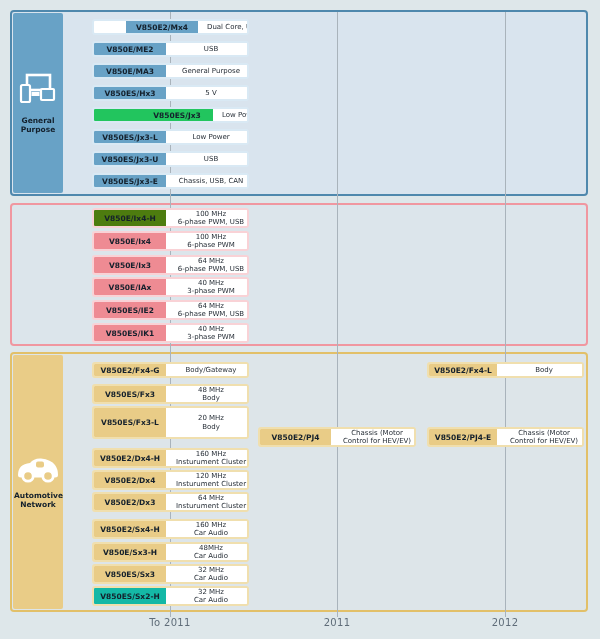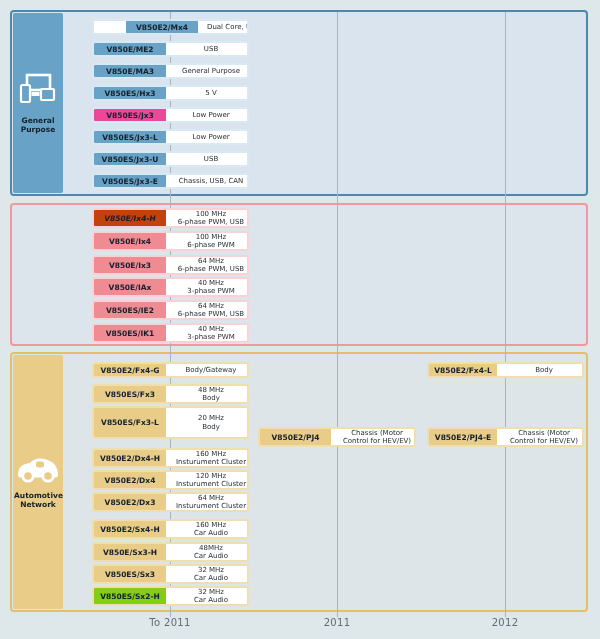--- a/index.html
+++ b/index.html
@@ -87,21 +87,21 @@
           <span>General Purpose</span>
         </div>
       </div>
       <div class="row" style="left: 92px; top: 85px; width: 157px; height: 16px; border: 2px solid rgb(217, 233, 244);">
         <div class="model" style="width: 72px; background: rgb(104, 162, 198); border-right: 1px solid rgb(255, 255, 255);">V850ES/Hx3</div>
         <div class="spec">
           <span>5 V</span>
         </div>
       </div>
       <div class="row" style="left: 92px; top: 107px; width: 157px; height: 16px; border: 2px solid rgb(217, 233, 244);">
-        <div class="model" style="width: 72px; background: #ec4899; border-right: 1px solid rgb(255, 255, 255);">V850ES/Jx3</div>
+        <div class="model" style="width: 72px; background: #22c55e; border-right: 1px solid rgb(255, 255, 255); padding-left: 47px;">V850ES/Jx3</div>
         <div class="spec">
           <span>Low Power</span>
         </div>
       </div>
       <div class="row" style="left: 92px; top: 129px; width: 157px; height: 16px; border: 2px solid rgb(217, 233, 244);">
         <div class="model" style="width: 72px; background: rgb(104, 162, 198); border-right: 1px solid rgb(255, 255, 255);">V850ES/Jx3-L</div>
         <div class="spec">
           <span>Low Power</span>
         </div>
       </div>
@@ -111,21 +111,21 @@
           <span>USB</span>
         </div>
       </div>
       <div class="row" style="left: 92px; top: 173px; width: 157px; height: 16px; border: 2px solid rgb(217, 233, 244);">
         <div class="model" style="width: 72px; background: rgb(104, 162, 198); border-right: 1px solid rgb(255, 255, 255);">V850ES/Jx3-E</div>
         <div class="spec">
           <span>Chassis, USB, CAN</span>
         </div>
       </div>
       <div class="row" style="left: 92px; top: 208px; width: 157px; height: 20px; border: 2px solid rgb(249, 210, 214);">
-        <div class="model" style="width: 72px; background: #c2410c; border-right: 1px solid rgb(255, 255, 255); font-style: italic;">V850E/Ix4-H</div>
+        <div class="model" style="width: 72px; background: #4d7c0f; border-right: 1px solid rgb(255, 255, 255);">V850E/Ix4-H</div>
         <div class="spec">
           <span>100 MHz</span>
           <span>6-phase PWM, USB</span>
         </div>
       </div>
       <div class="row" style="left: 92px; top: 231px; width: 157px; height: 20px; border: 2px solid rgb(249, 210, 214);">
         <div class="model" style="width: 72px; background: rgb(238, 139, 147); border-right: 1px solid rgb(255, 255, 255);">V850E/Ix4</div>
         <div class="spec">
           <span>100 MHz</span>
           <span>6-phase PWM</span>
@@ -215,21 +215,21 @@
         </div>
       </div>
       <div class="row" style="left: 92px; top: 564px; width: 157px; height: 20px; border: 2px solid rgb(240, 223, 174);">
         <div class="model" style="width: 72px; background: rgb(233, 204, 135); border-right: 1px solid rgb(255, 255, 255);">V850ES/Sx3</div>
         <div class="spec">
           <span>32 MHz</span>
           <span>Car Audio</span>
         </div>
       </div>
       <div class="row" style="left: 92px; top: 586px; width: 157px; height: 20px; border: 2px solid rgb(240, 223, 174);">
-        <div class="model" style="width: 72px; background: #84cc16; border-right: 1px solid rgb(255, 255, 255); text-align: right;">V850ES/Sx2-H</div>
+        <div class="model" style="width: 72px; background: #14b8a6; border-right: 1px solid rgb(255, 255, 255); text-align: right;">V850ES/Sx2-H</div>
         <div class="spec">
           <span>32 MHz</span>
           <span>Car Audio</span>
         </div>
       </div>
       <div class="row" style="left: 258px; top: 427px; width: 158px; height: 20px; border: 2px solid rgb(240, 223, 174);">
         <div class="model" style="width: 71px; background: rgb(233, 204, 135); border-right: 1px solid rgb(255, 255, 255);">V850E2/PJ4</div>
         <div class="spec">
           <span>Chassis (Motor</span>
           <span>Control for HEV/EV)</span>

